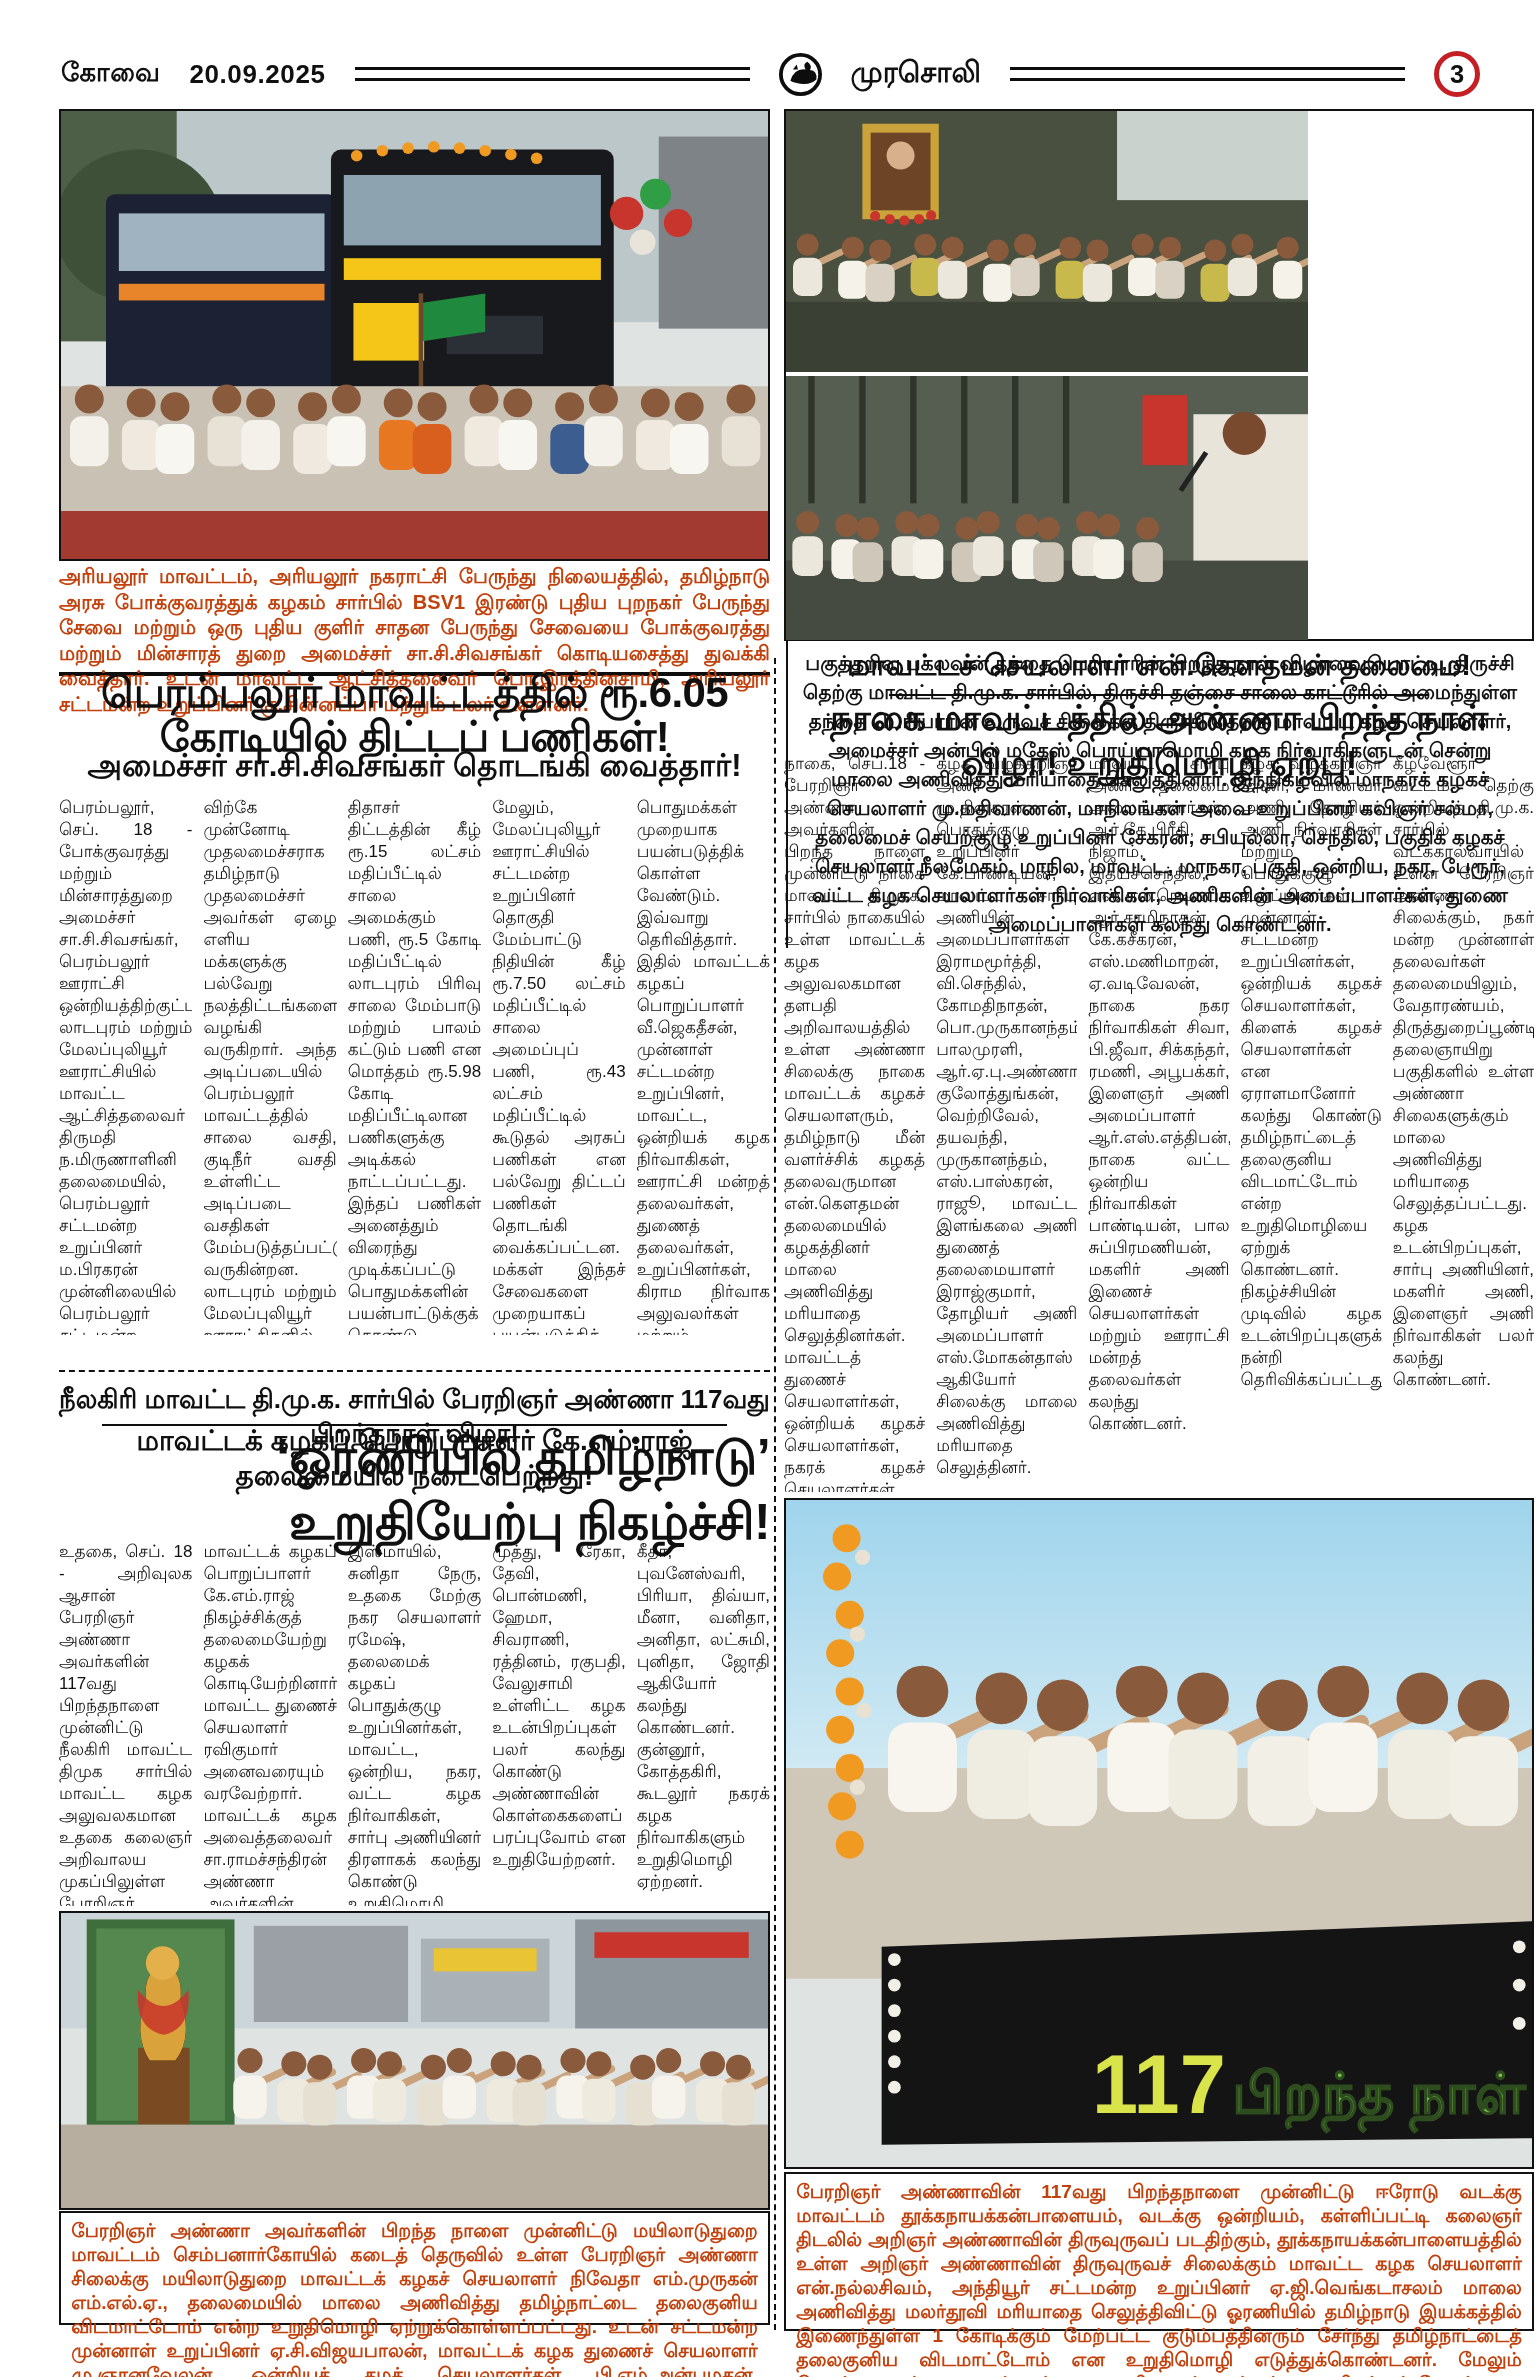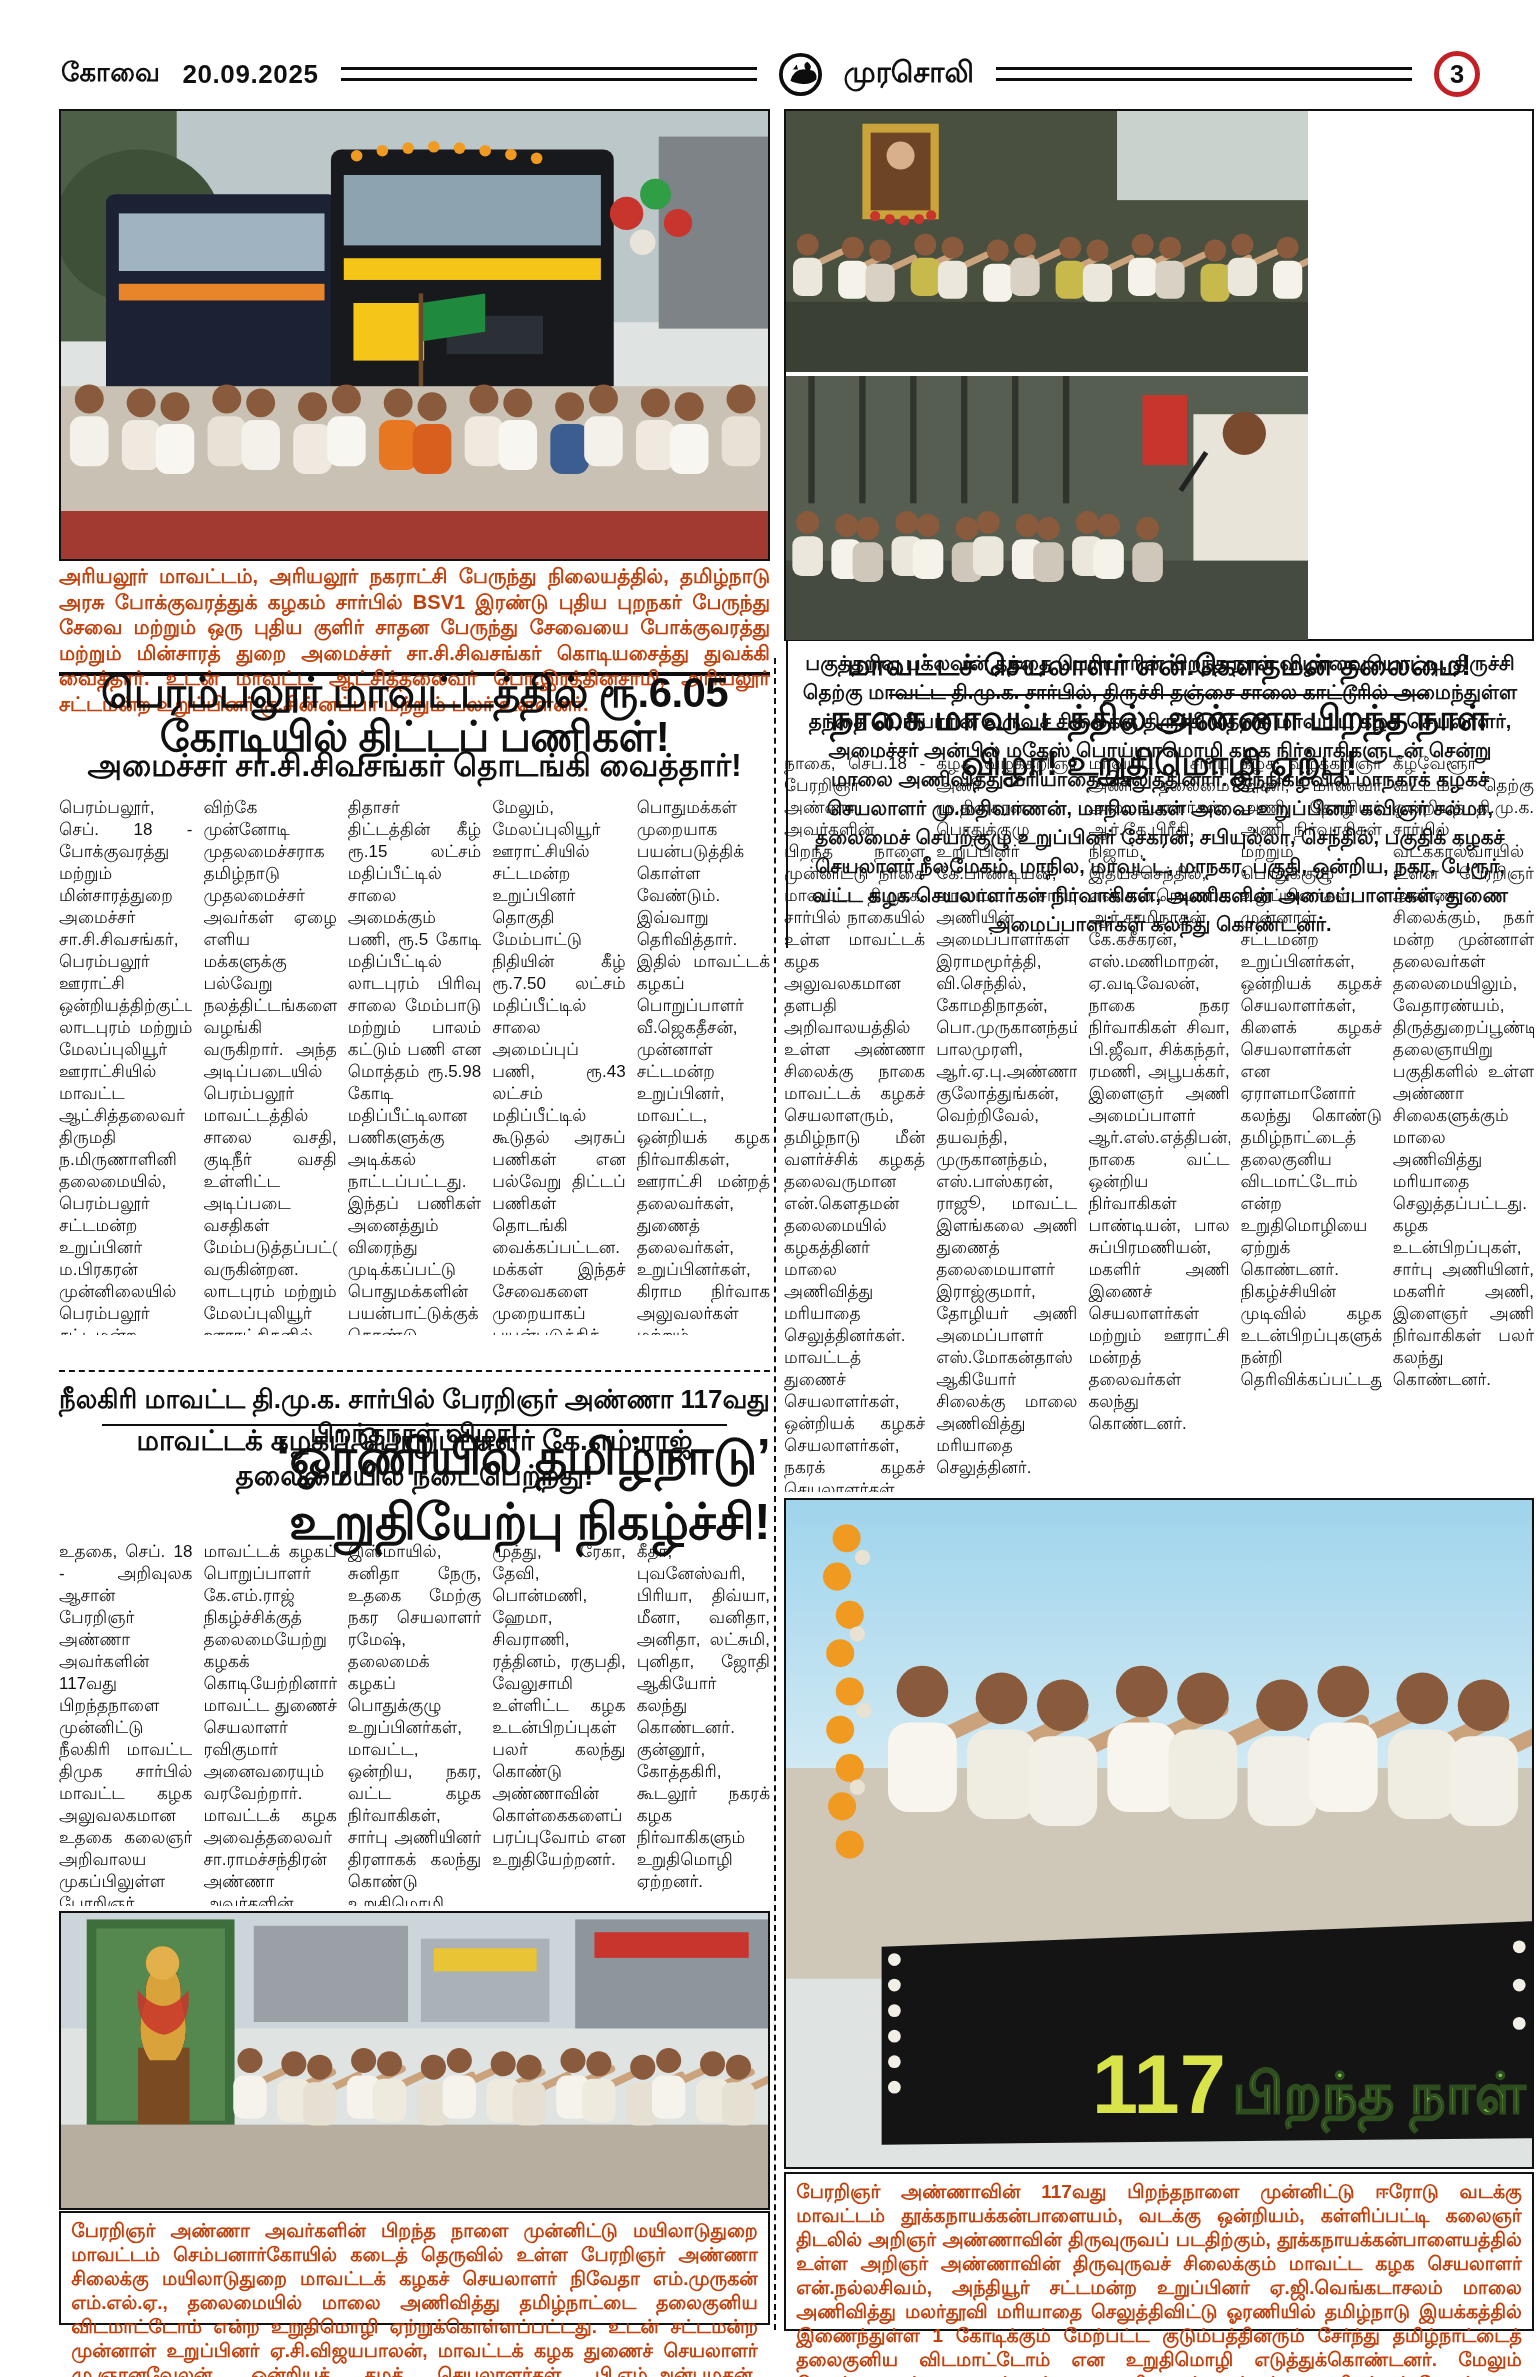--- a/index.html
+++ b/index.html
@@ -1,19 +1,19 @@
 <!DOCTYPE html>
 <html style="font-size:10.2px"><head>
 <meta charset="utf-8">
 <style>
   html,body{margin:0;padding:0;background:#888;}
   .page{position:relative;width:1541px;height:2377px;background:#ffffff;margin:0 auto;
         font-family:"Liberation Sans", sans-serif;color:#101010;overflow:hidden;}
   
-  .masthead{position:absolute;left:61px;right:61px;top:49px;height:50px;display:flex;align-items:center;gap:22px;}
+  .masthead{position:absolute;left:61px;right:61px;top:49px;height:50px;display:flex;align-items:center;gap:29px;}
   .ed,.dt{font-size:26px;font-weight:800;letter-spacing:0.6px;white-space:nowrap;}
   .dbl{height:7.7px;border-top:3.2px solid #0d0d0d;border-bottom:3.2px solid #0d0d0d;flex:1 1 auto;}
   .mastname{font-size:29px;font-weight:800;white-space:nowrap;}
   .logo{width:43px;height:43px;flex:0 0 auto;}
   .pgbadge{width:36px;height:36px;border:5.1px solid #c32026;border-radius:50%;background:#fff;
            display:flex;align-items:center;justify-content:center;font-size:25.5px;font-weight:800;flex:0 0 auto;}
   
   .lhalf{position:absolute;left:59px;top:109px;width:711px;}
   .rhalf{position:absolute;left:784px;top:109px;width:750px;}
   .vdash{position:absolute;left:774px;top:658px;height:1672px;border-left:2.6px dashed #111;}

